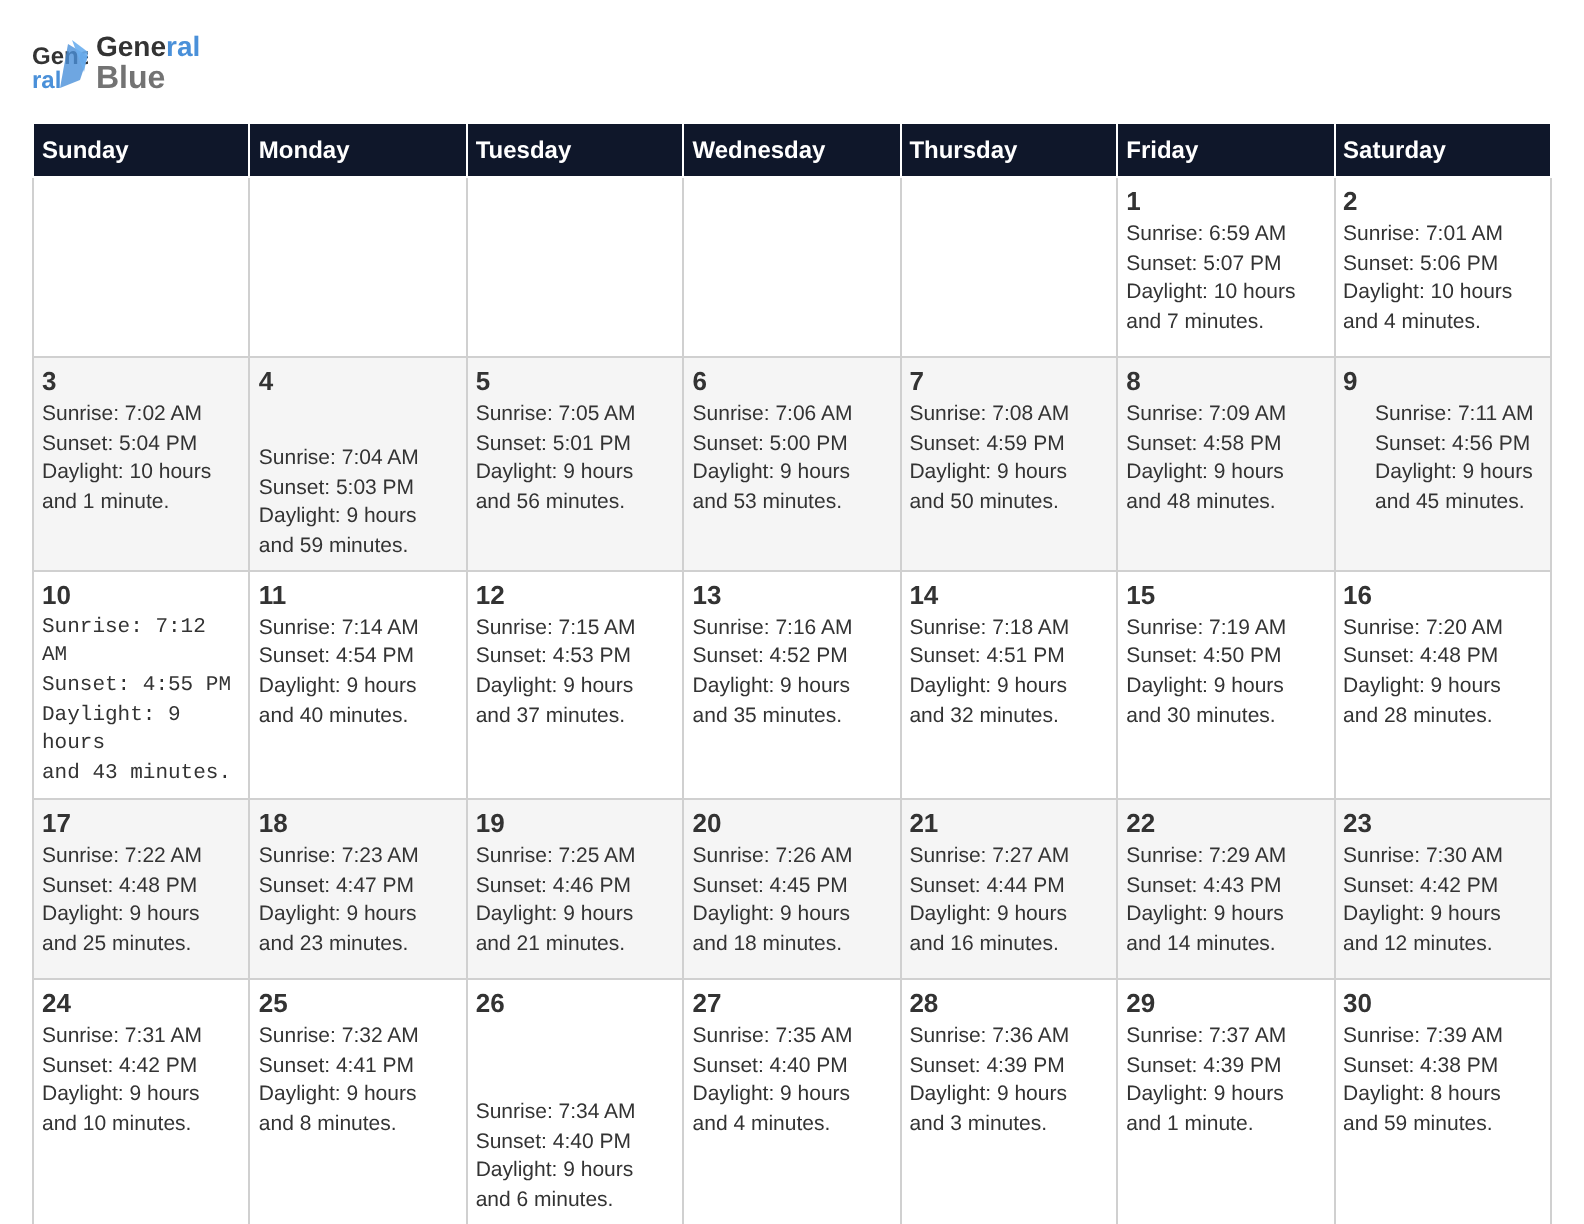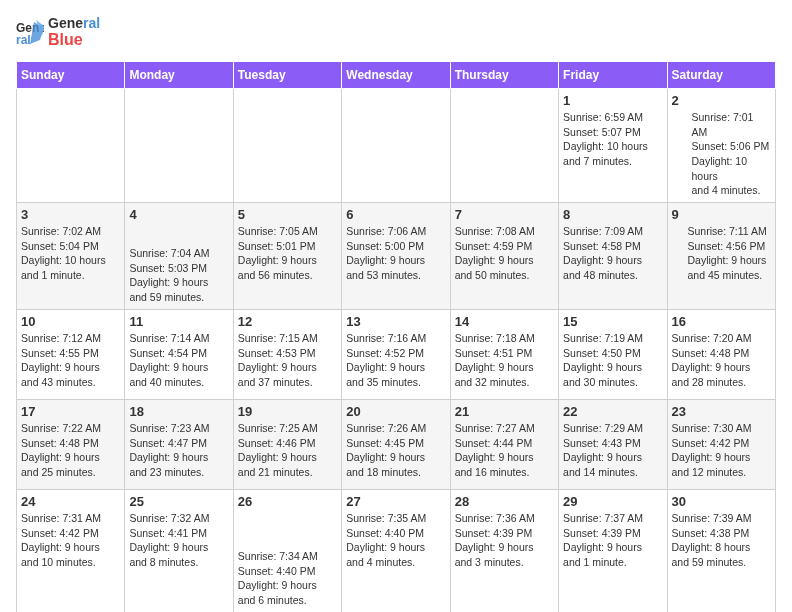--- a/index.html
+++ b/index.html
@@ -36,21 +36,21 @@
     .subtitle {
       font-size: 14px;
       color: #555;
     }
     table {
       width: 100%;
       border-collapse: collapse;
       font-size: 11px;
     }
     thead tr th {
-      background: #8b5cf6;
+      background: #0f172a;
       color: #fff;
       padding: 6px 4px;
       text-align: left;
       font-size: 12px;
       font-weight: bold;
       border: 1px solid #fff;
     }
     tbody tr td {
       border: 1px solid #d0d0d0;
       vertical-align: top;
@@ -86,21 +86,21 @@
     <svg class="logo-icon" viewBox="0 0 28 28" xmlns="http://www.w3.org/2000/svg">
       <text x="0" y="14" font-size="12" font-weight="bold" fill="#333">Gene</text>
       <text x="0" y="26" font-size="12" font-weight="bold" fill="#4a90d9">ral</text>
       <polygon points="18,4 28,10 24,22 14,26" fill="#4a90d9" opacity="0.8"></polygon>
       <polygon points="20,2 28,8 26,18" fill="#6aaeee" opacity="0.9"></polygon>
     </svg>
     <div>
       <div style="font-size:14px;font-weight:bold;color:#333;line-height:1.1;">
         <span style="color:#333">Gene</span><span style="color:#4a90d9">ral</span>
       </div>
-      <div style="font-size:16px;font-weight:bold;color:#ef4444;line-height:1.1;">Blue</div>
+      <div style="font-size:16px;font-weight:bold;color:#737373;line-height:1.1;">Blue</div>
     </div>
   </div>
   <div class="title-block">
   </div>
 </div>
 
 <table>
   <thead>
     <tr>
     <th>Sunday</th>
@@ -121,21 +121,21 @@
         <td class="empty-cell"></td>
         <td>
           <span class="day-num">1</span>
           <div class="day-info" style="white-space: pre-line;">Sunrise: 6:59 AM
 Sunset: 5:07 PM
 Daylight: 10 hours
 and 7 minutes.</div>
         </td>
         <td>
           <span class="day-num">2</span>
-          <div class="day-info" style="white-space: pre-line; margin-left: 20px;">Sunrise: 7:01 AM
+          <div class="day-info" style="white-space: pre-line;">Sunrise: 7:01 AM
 Sunset: 5:06 PM
 Daylight: 10 hours
 and 4 minutes.</div>
         </td>
       </tr>
       <tr>
         <td>
           <span class="day-num">3</span>
           <div class="day-info" style="white-space: pre-line;">Sunrise: 7:02 AM
 Sunset: 5:04 PM
@@ -181,21 +181,21 @@
           <span class="day-num">9</span>
           <div class="day-info" style="white-space: pre-line; margin-left: 16px;">Sunrise: 7:11 AM
 Sunset: 4:56 PM
 Daylight: 9 hours
 and 45 minutes.</div>
         </td>
       </tr>
       <tr>
         <td>
           <span class="day-num">10</span>
-          <div class="day-info" style="white-space: pre-line;">Sunrise: 7:12 AM
+          <div class="day-info" style="white-space: pre-line; font-family: Liberation Mono, monospace;">Sunrise: 7:12 AM
 Sunset: 4:55 PM
 Daylight: 9 hours
 and 43 minutes.</div>
         </td>
         <td>
           <span class="day-num">11</span>
           <div class="day-info" style="white-space: pre-line;">Sunrise: 7:14 AM
 Sunset: 4:54 PM
 Daylight: 9 hours
 and 40 minutes.</div>

